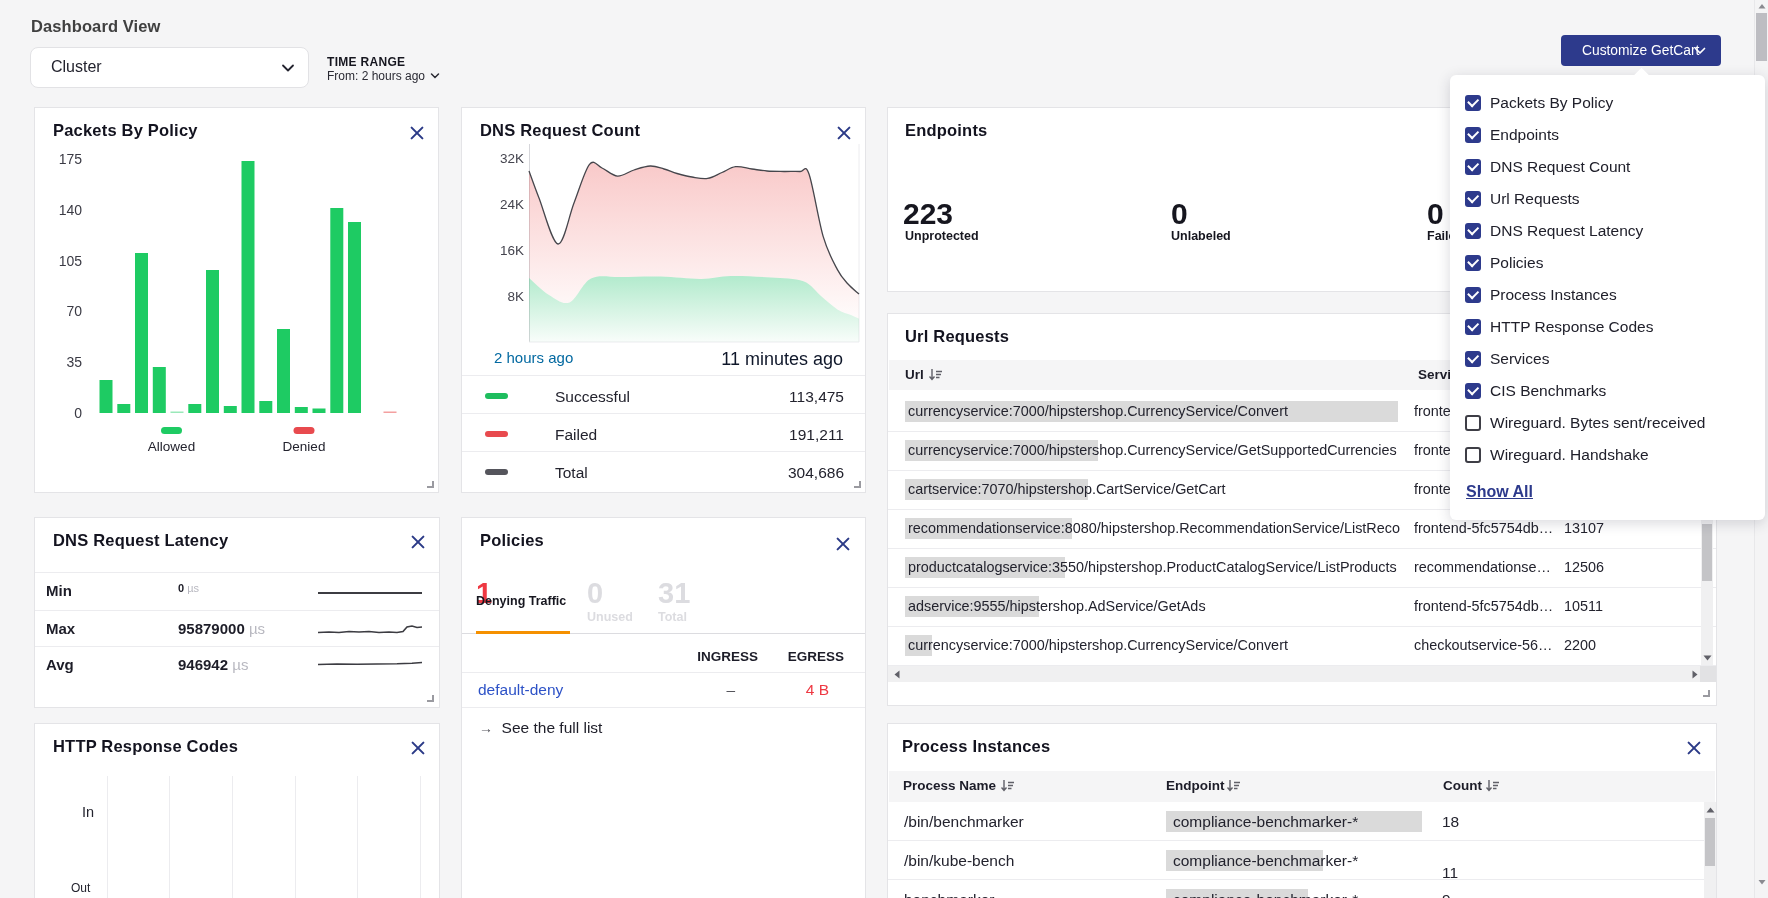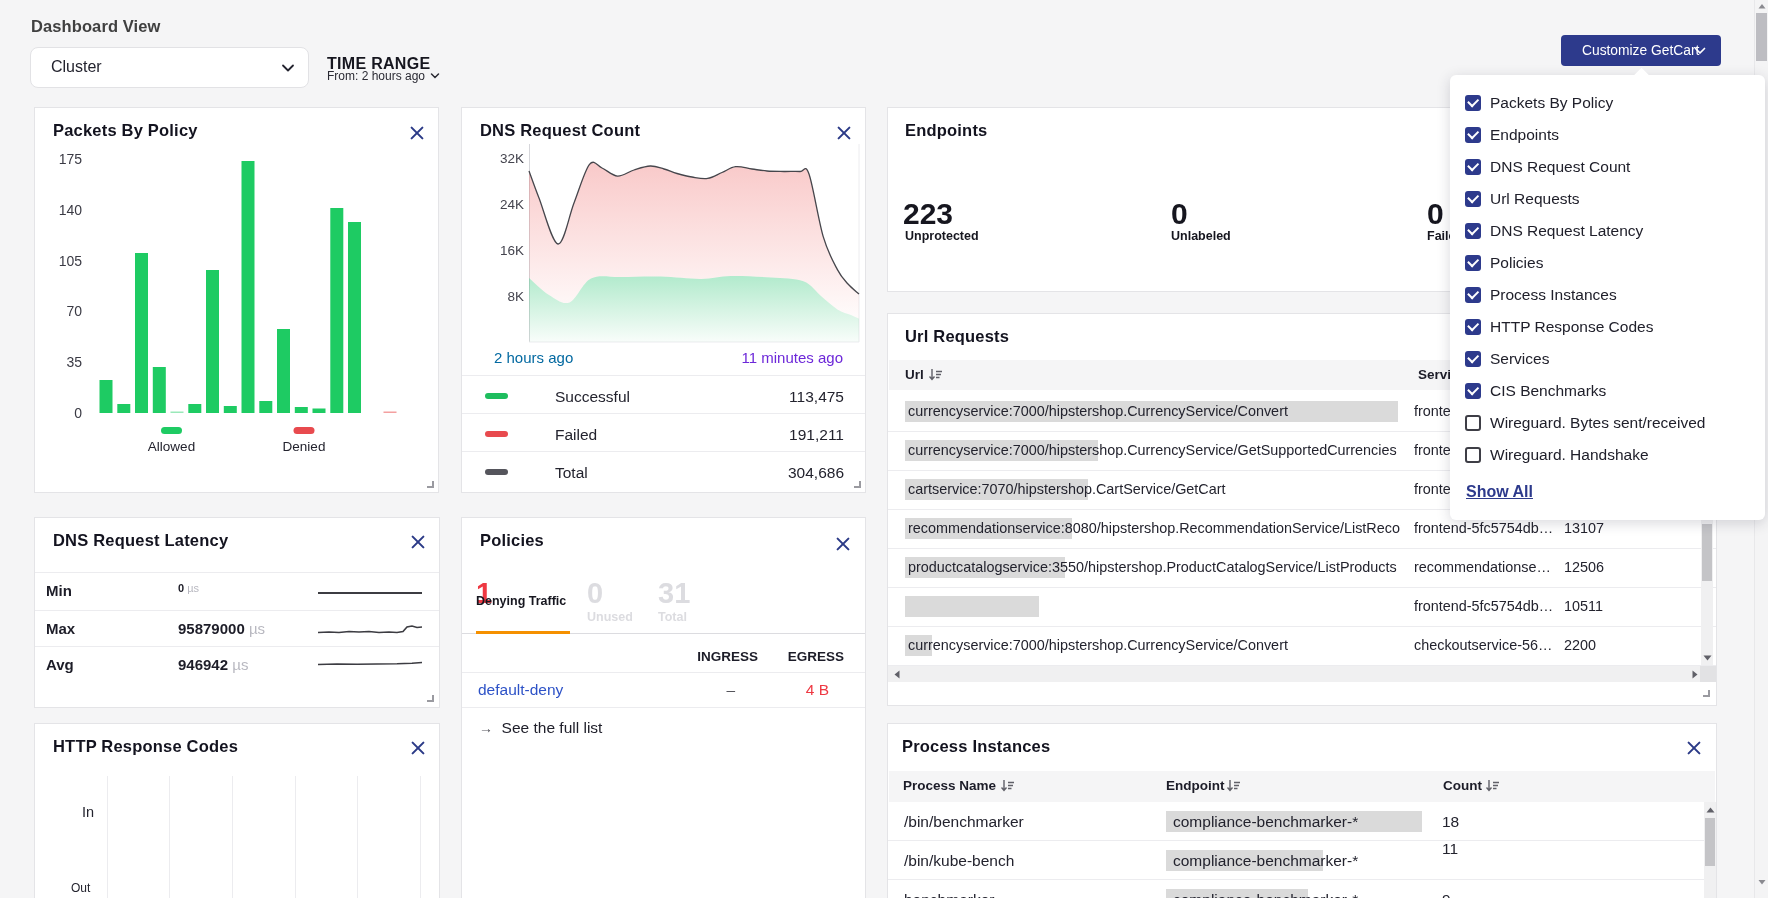--- a/index.html
+++ b/index.html
@@ -22,21 +22,21 @@
 </head>
 <body>
 
 <div style="position:absolute;left:31px;top:17px;font-size:16.5px;font-weight:bold;color:#404040;letter-spacing:.1px;">Dashboard View</div>
 <div style="position:absolute;left:30px;top:47px;width:279px;height:41px;background:#fff;border:1px solid #e2e2e5;border-radius:8px;">
   <div style="position:absolute;left:20px;top:10px;font-size:16px;color:#23232e;">Cluster</div>
   <svg style="position:absolute;right:13px;top:13px;" width="14" height="14" viewBox="0 0 14 14">
       <path d="M2 4.5 L7 9.5 L12 4.5" fill="none" stroke="#23232e" stroke-width="1.8" stroke-linecap="round" stroke-linejoin="round"></path>
     </svg>
 </div>
-<div style="position:absolute;left:327px;top:55px;font-size:16px;font-weight:bold;letter-spacing:.3px;color:#16161f;">TIME RANGE</div>
+<div style="position:absolute;left:327px;top:55px;font-size:12px;font-weight:bold;letter-spacing:.3px;color:#16161f;">TIME RANGE</div>
 <div style="position:absolute;left:327px;top:69px;font-size:12px;color:#2a2a33;">From: 2 hours ago
   <svg width="10" height="8" viewBox="0 0 10 8" style="margin-left:2px;">
       <path d="M1.5 2 L5 5.5 L8.5 2" fill="none" stroke="#2a2a33" stroke-width="1.5" stroke-linecap="round"></path>
     </svg>
 </div>
 <div style="position:absolute;left:1561px;top:35px;width:160px;height:31px;background:#2d3a8c;border-radius:4px;color:#fff;">
   <div style="position:absolute;left:21px;top:8px;font-size:13.8px;">Customize GetCart</div>
   <svg style="position:absolute;right:15px;top:10px;" width="12" height="12" viewBox="0 0 12 12">
       <path d="M1.5 3.5 L6 8 L10.5 3.5" fill="none" stroke="#fff" stroke-width="1.7" stroke-linecap="round" stroke-linejoin="round"></path>
     </svg>
@@ -107,21 +107,21 @@
       <text x="62" y="192.5">8K</text>
     </g>
     <line x1="67.5" y1="36" x2="67.5" y2="234" stroke="#d6d6da" stroke-width="1"></line>
     <line x1="397" y1="36" x2="397" y2="234" stroke="#ececef" stroke-width="1"></line>
     <line x1="67" y1="234" x2="397" y2="234" stroke="#ececef" stroke-width="1"></line>
     <path d="M67 63 C68.7 67.5 72.2 77.8 77.0 90.0 C81.8 102.2 90.2 135.2 96.0 136.0 C101.8 136.8 106.8 108.3 112.0 95.0 C117.2 81.7 122.8 62.2 127.5 56.4 C132.2 50.6 135.3 58.0 140.0 60.0 C144.7 62.0 150.2 67.8 155.5 68.1 C160.8 68.4 166.5 63.7 172.0 62.0 C177.5 60.3 183.3 58.2 188.3 58.0 C193.3 57.8 197.6 59.8 202.0 61.0 C206.4 62.2 210.3 64.2 215.0 65.5 C219.7 66.8 224.9 68.2 230.0 69.0 C235.1 69.8 240.6 71.2 245.6 70.4 C250.6 69.7 255.3 66.5 260.0 64.5 C264.7 62.5 268.6 59.3 273.6 58.7 C278.6 58.1 284.8 60.3 290.0 61.0 C295.2 61.7 299.7 62.6 305.0 63.0 C310.3 63.4 316.5 63.4 322.0 63.5 C327.5 63.6 333.8 63.1 338.0 63.5 C342.2 63.9 343.1 55.1 347.0 66.0 C350.9 76.9 356.6 113.0 361.3 128.9 C366.0 144.8 371.3 153.8 375.4 161.6 C379.5 169.4 382.4 171.9 386.0 176.0 C389.6 180.1 395.2 184.3 397.0 186.0 L397 210.7 C395.7 210.1 392.6 208.6 389.0 207.0 C385.4 205.4 380.4 204.6 375.4 201.4 C370.4 198.2 364.7 192.7 359.0 188.0 C353.3 183.3 349.7 176.4 341.4 173.3 C333.1 170.2 321.1 170.4 309.0 169.5 C296.9 168.6 280.7 167.8 269.0 168.0 C257.3 168.2 250.7 170.8 239.0 170.9 C227.3 171.0 212.3 168.8 199.0 168.5 C185.7 168.2 170.7 168.7 159.0 169.0 C147.3 169.3 137.6 166.3 129.0 170.5 C120.4 174.7 114.6 191.7 107.6 194.4 C100.6 197.2 93.8 191.1 87.0 187.0 C80.2 182.9 70.3 172.8 67.0 170.0 Z" fill="url(#pg)"></path>
     <path d="M67 170 C70.3 172.8 80.2 182.9 87.0 187.0 C93.8 191.1 100.6 197.2 107.6 194.4 C114.6 191.7 120.4 174.7 129.0 170.5 C137.6 166.3 147.3 169.3 159.0 169.0 C170.7 168.7 185.7 168.2 199.0 168.5 C212.3 168.8 227.3 171.0 239.0 170.9 C250.7 170.8 257.3 168.2 269.0 168.0 C280.7 167.8 296.9 168.6 309.0 169.5 C321.1 170.4 333.1 170.2 341.4 173.3 C349.7 176.4 353.3 183.3 359.0 188.0 C364.7 192.7 370.4 198.2 375.4 201.4 C380.4 204.6 385.4 205.4 389.0 207.0 C392.6 208.6 395.7 210.1 397.0 210.7 L397 234 L67 234 Z" fill="url(#gg)"></path>
     <path d="M67 63 C68.7 67.5 72.2 77.8 77.0 90.0 C81.8 102.2 90.2 135.2 96.0 136.0 C101.8 136.8 106.8 108.3 112.0 95.0 C117.2 81.7 122.8 62.2 127.5 56.4 C132.2 50.6 135.3 58.0 140.0 60.0 C144.7 62.0 150.2 67.8 155.5 68.1 C160.8 68.4 166.5 63.7 172.0 62.0 C177.5 60.3 183.3 58.2 188.3 58.0 C193.3 57.8 197.6 59.8 202.0 61.0 C206.4 62.2 210.3 64.2 215.0 65.5 C219.7 66.8 224.9 68.2 230.0 69.0 C235.1 69.8 240.6 71.2 245.6 70.4 C250.6 69.7 255.3 66.5 260.0 64.5 C264.7 62.5 268.6 59.3 273.6 58.7 C278.6 58.1 284.8 60.3 290.0 61.0 C295.2 61.7 299.7 62.6 305.0 63.0 C310.3 63.4 316.5 63.4 322.0 63.5 C327.5 63.6 333.8 63.1 338.0 63.5 C342.2 63.9 343.1 55.1 347.0 66.0 C350.9 76.9 356.6 113.0 361.3 128.9 C366.0 144.8 371.3 153.8 375.4 161.6 C379.5 169.4 382.4 171.9 386.0 176.0 C389.6 180.1 395.2 184.3 397.0 186.0 " fill="none" stroke="#46464c" stroke-width="1.3"></path>
   </svg>
   <div style="position:absolute;left:32px;top:241px;font-size:15px;color:#0369a1;">2 hours ago</div>
-  <div style="position:absolute;right:22px;top:241px;font-size:15px;color:#6d28d9;">11 minutes ago</div>
+  <div style="position:absolute;right:22px;top:241px;font-size:18px;color:#0f172a;">11 minutes ago</div>
   <div class="rowline" style="top:267px;"></div>
   <div class="rowline" style="top:305px;"></div>
   <div class="rowline" style="top:343px;"></div>
   <div style="position:absolute;left:23px;top:285px;width:23px;height:6px;border-radius:3px;background:#1ebd5e;"></div>
   <div style="position:absolute;left:23px;top:323px;width:23px;height:6px;border-radius:3px;background:#e84a4e;"></div>
   <div style="position:absolute;left:23px;top:361px;width:23px;height:6px;border-radius:3px;background:#55555c;"></div>
   <div class="cell" style="left:93px;top:280px;">Successful</div>
   <div class="cell" style="left:93px;top:318px;">Failed</div>
   <div class="cell" style="left:93px;top:356px;">Total</div>
   <div class="cell" style="right:21px;top:280px;">113,475</div>
@@ -158,20 +158,21 @@
   <div class="hl" style="left:17px;top:165px;width:183px;"></div>
   <div class="hl" style="left:17px;top:204px;width:167px;"></div>
   <div class="hl" style="left:17px;top:243px;width:160px;"></div>
   <div class="hl" style="left:17px;top:282px;width:134px;"></div>
   <div class="hl" style="left:17px;top:321px;width:27px;"></div>
   <div class="cell" style="left:20px;top:89px;width:493px;overflow:hidden;font-size:14.4px;">currencyservice:7000/hipstershop.CurrencyService/Convert</div>
   <div class="cell" style="left:20px;top:128px;width:493px;overflow:hidden;font-size:14.4px;">currencyservice:7000/hipstershop.CurrencyService/GetSupportedCurrencies</div>
   <div class="cell" style="left:20px;top:167px;width:493px;overflow:hidden;font-size:14.4px;">cartservice:7070/hipstershop.CartService/GetCart</div>
   <div class="cell" style="left:20px;top:206px;width:493px;overflow:hidden;font-size:14.4px;">recommendationservice:8080/hipstershop.RecommendationService/ListRecomm</div>
   <div class="cell" style="left:20px;top:245px;width:493px;overflow:hidden;font-size:14.4px;">productcatalogservice:3550/hipstershop.ProductCatalogService/ListProducts</div>
+  <div class="cell" style="left:20px;top:284px;width:493px;overflow:hidden;font-size:14.4px;">adservice:9555/hipstershop.AdService/GetAds</div>
   <div class="cell" style="left:20px;top:323px;width:493px;overflow:hidden;font-size:14.4px;">currencyservice:7000/hipstershop.CurrencyService/Convert</div>
   <div class="cell" style="left:526px;top:89px;font-size:14.4px;">frontend-5fc5754db…</div>
   <div class="cell" style="left:526px;top:128px;font-size:14.4px;">frontend-5fc5754db…</div>
   <div class="cell" style="left:526px;top:167px;font-size:14.4px;">frontend-5fc5754db…</div>
   <div class="cell" style="left:526px;top:206px;font-size:14.4px;">frontend-5fc5754db…</div>
   <div class="cell" style="left:526px;top:245px;font-size:14.4px;">recommendationse…</div>
   <div class="cell" style="left:526px;top:284px;font-size:14.4px;">frontend-5fc5754db…</div>
   <div class="cell" style="left:526px;top:323px;font-size:14.4px;">checkoutservice-56…</div>
   <div class="cell" style="left:676px;top:89px;font-size:14.4px;">12843</div>
   <div class="cell" style="left:676px;top:128px;font-size:14.4px;">13205</div>
@@ -301,21 +302,21 @@
   <div class="hl" style="left:278px;top:87px;width:256px;"></div>
   <div class="hl" style="left:278px;top:126px;width:157px;"></div>
   <div class="hl" style="left:278px;top:165px;width:142px;"></div>
   <div class="cell" style="left:16px;top:89px;">/bin/benchmarker</div>
   <div class="cell" style="left:16px;top:128px;">/bin/kube-bench</div>
   <div class="cell" style="left:16px;top:167px;">benchmarker</div>
   <div class="cell" style="left:285px;top:89px;">compliance-benchmarker-*</div>
   <div class="cell" style="left:285px;top:128px;">compliance-benchmarker-*</div>
   <div class="cell" style="left:285px;top:167px;">compliance-benchmarker-*</div>
   <div class="cell" style="left:554px;top:89px;">18</div>
-  <div class="cell" style="left:554px;top:116px;">11</div>
+  <div class="cell" style="left:554px;top:140px;">11</div>
   <div class="cell" style="left:554px;top:167px;">9</div>
   <div class="rowline" style="top:116px;"></div>
   <div class="rowline" style="top:155px;"></div>
   <div style="position:absolute;left:816px;top:78px;width:12px;height:222px;background:#f0f0f1;">
     <svg style="position:absolute;left:2px;top:4px;" width="9" height="8" viewBox="0 0 9 8">
         <path d="M0.5 6.5 H8.5 L4.5 1.5 Z" fill="#606068"></path>
       </svg>
     <div style="position:absolute;left:1px;top:16px;width:10px;height:48px;background:#c4c4c7;"></div>
   </div>
 </div>

